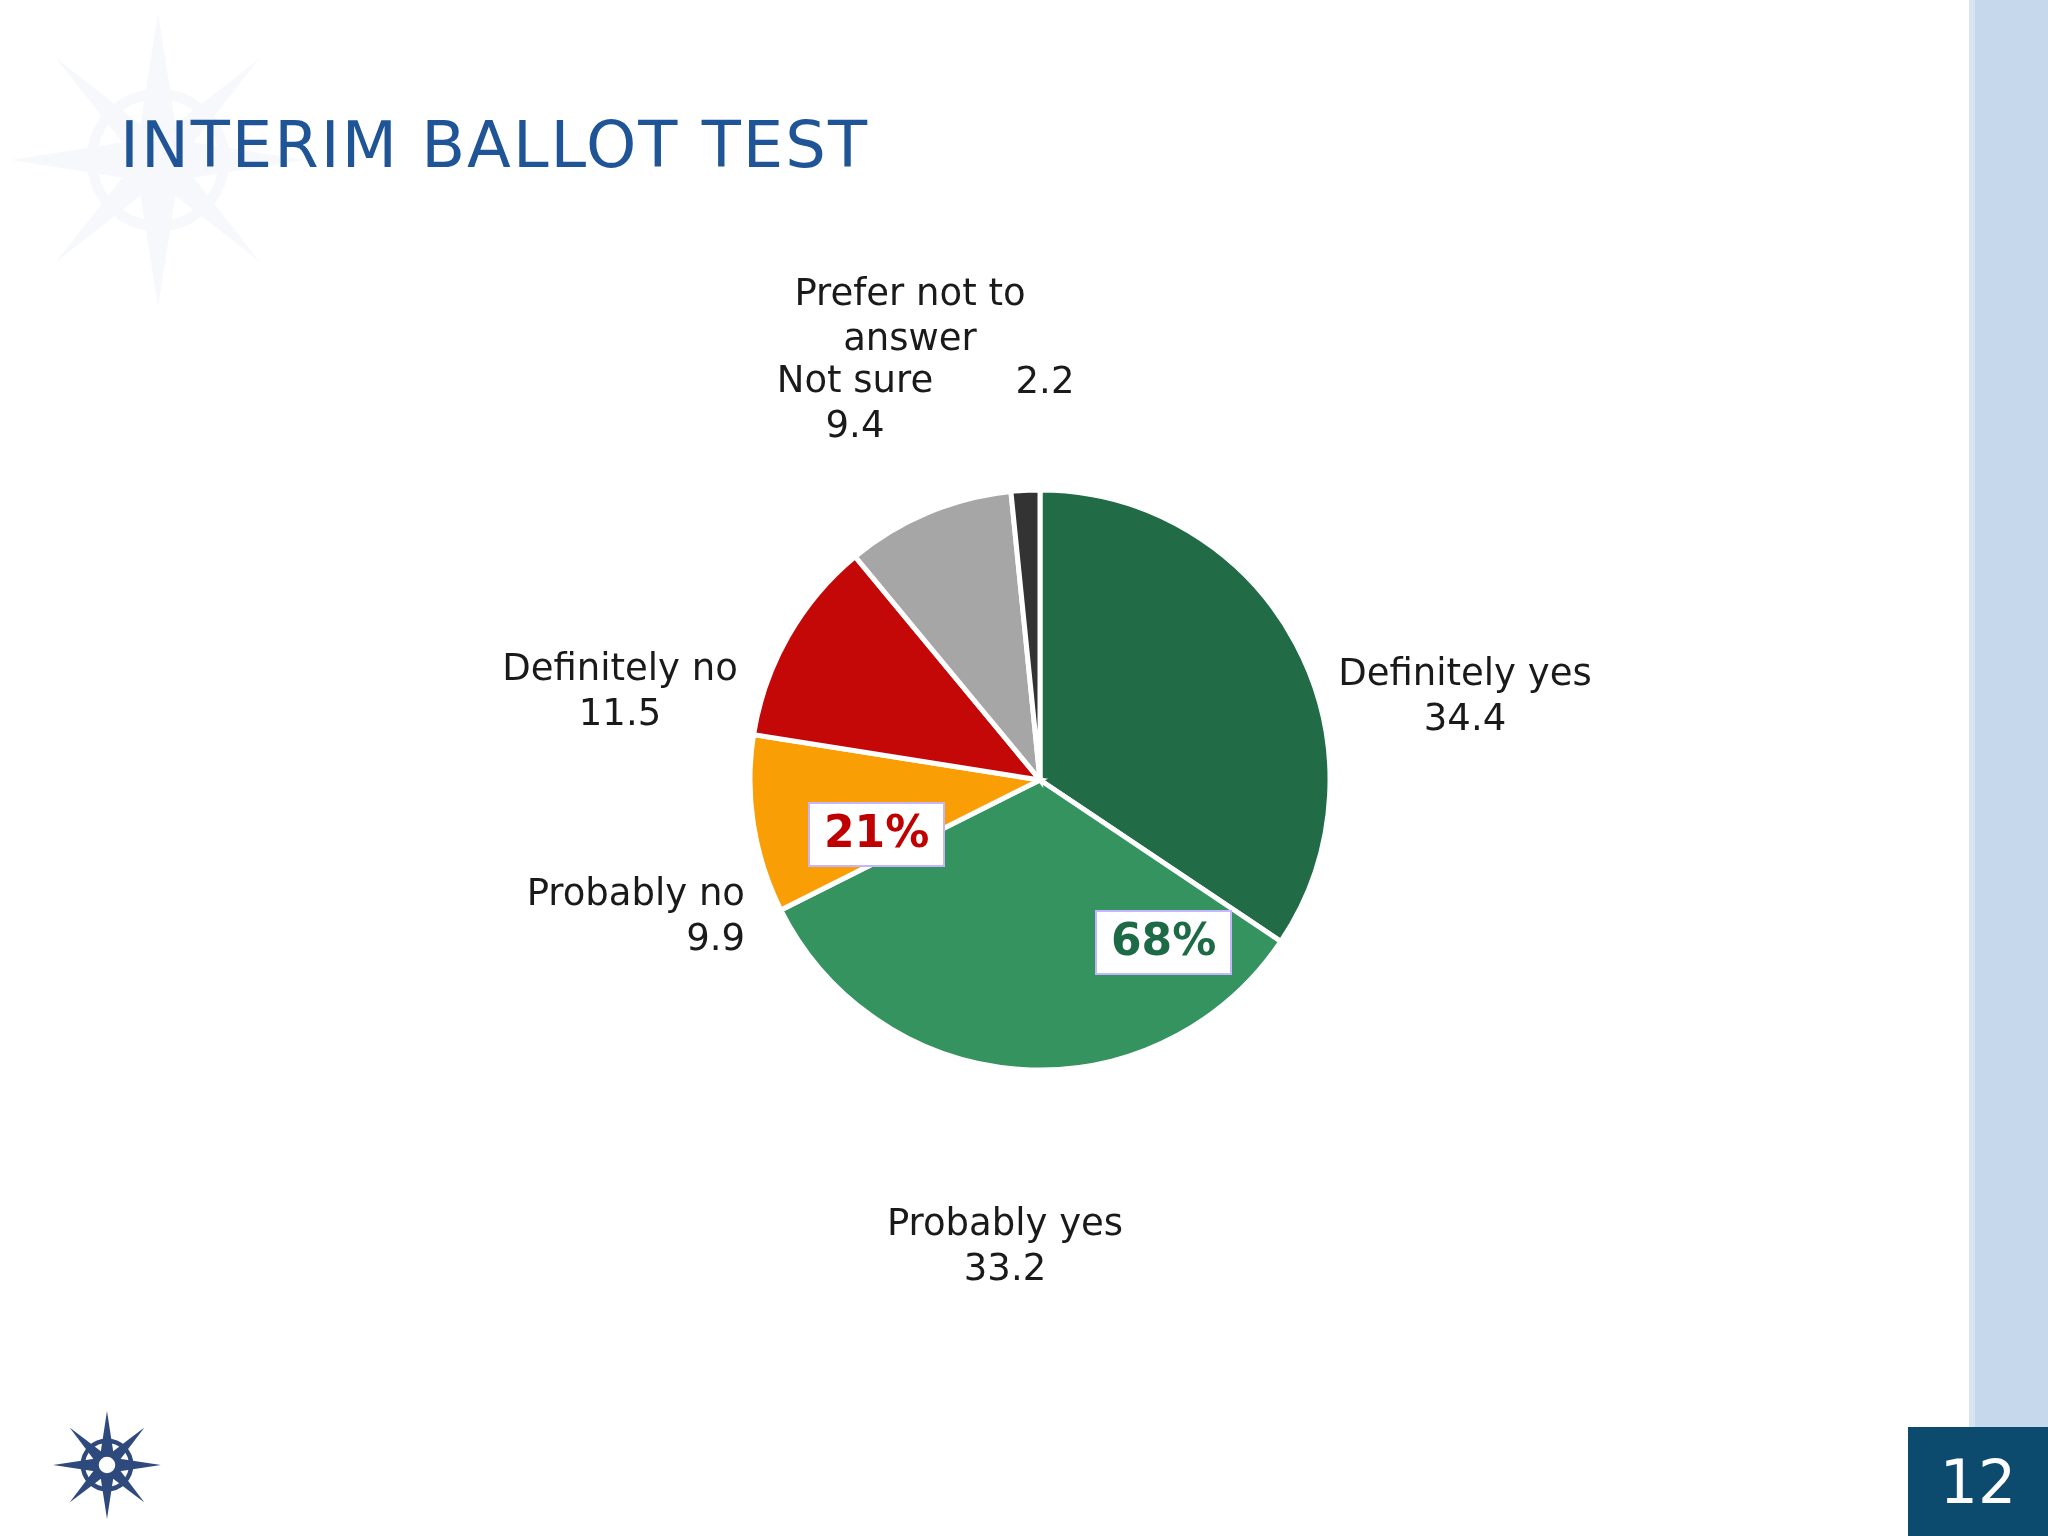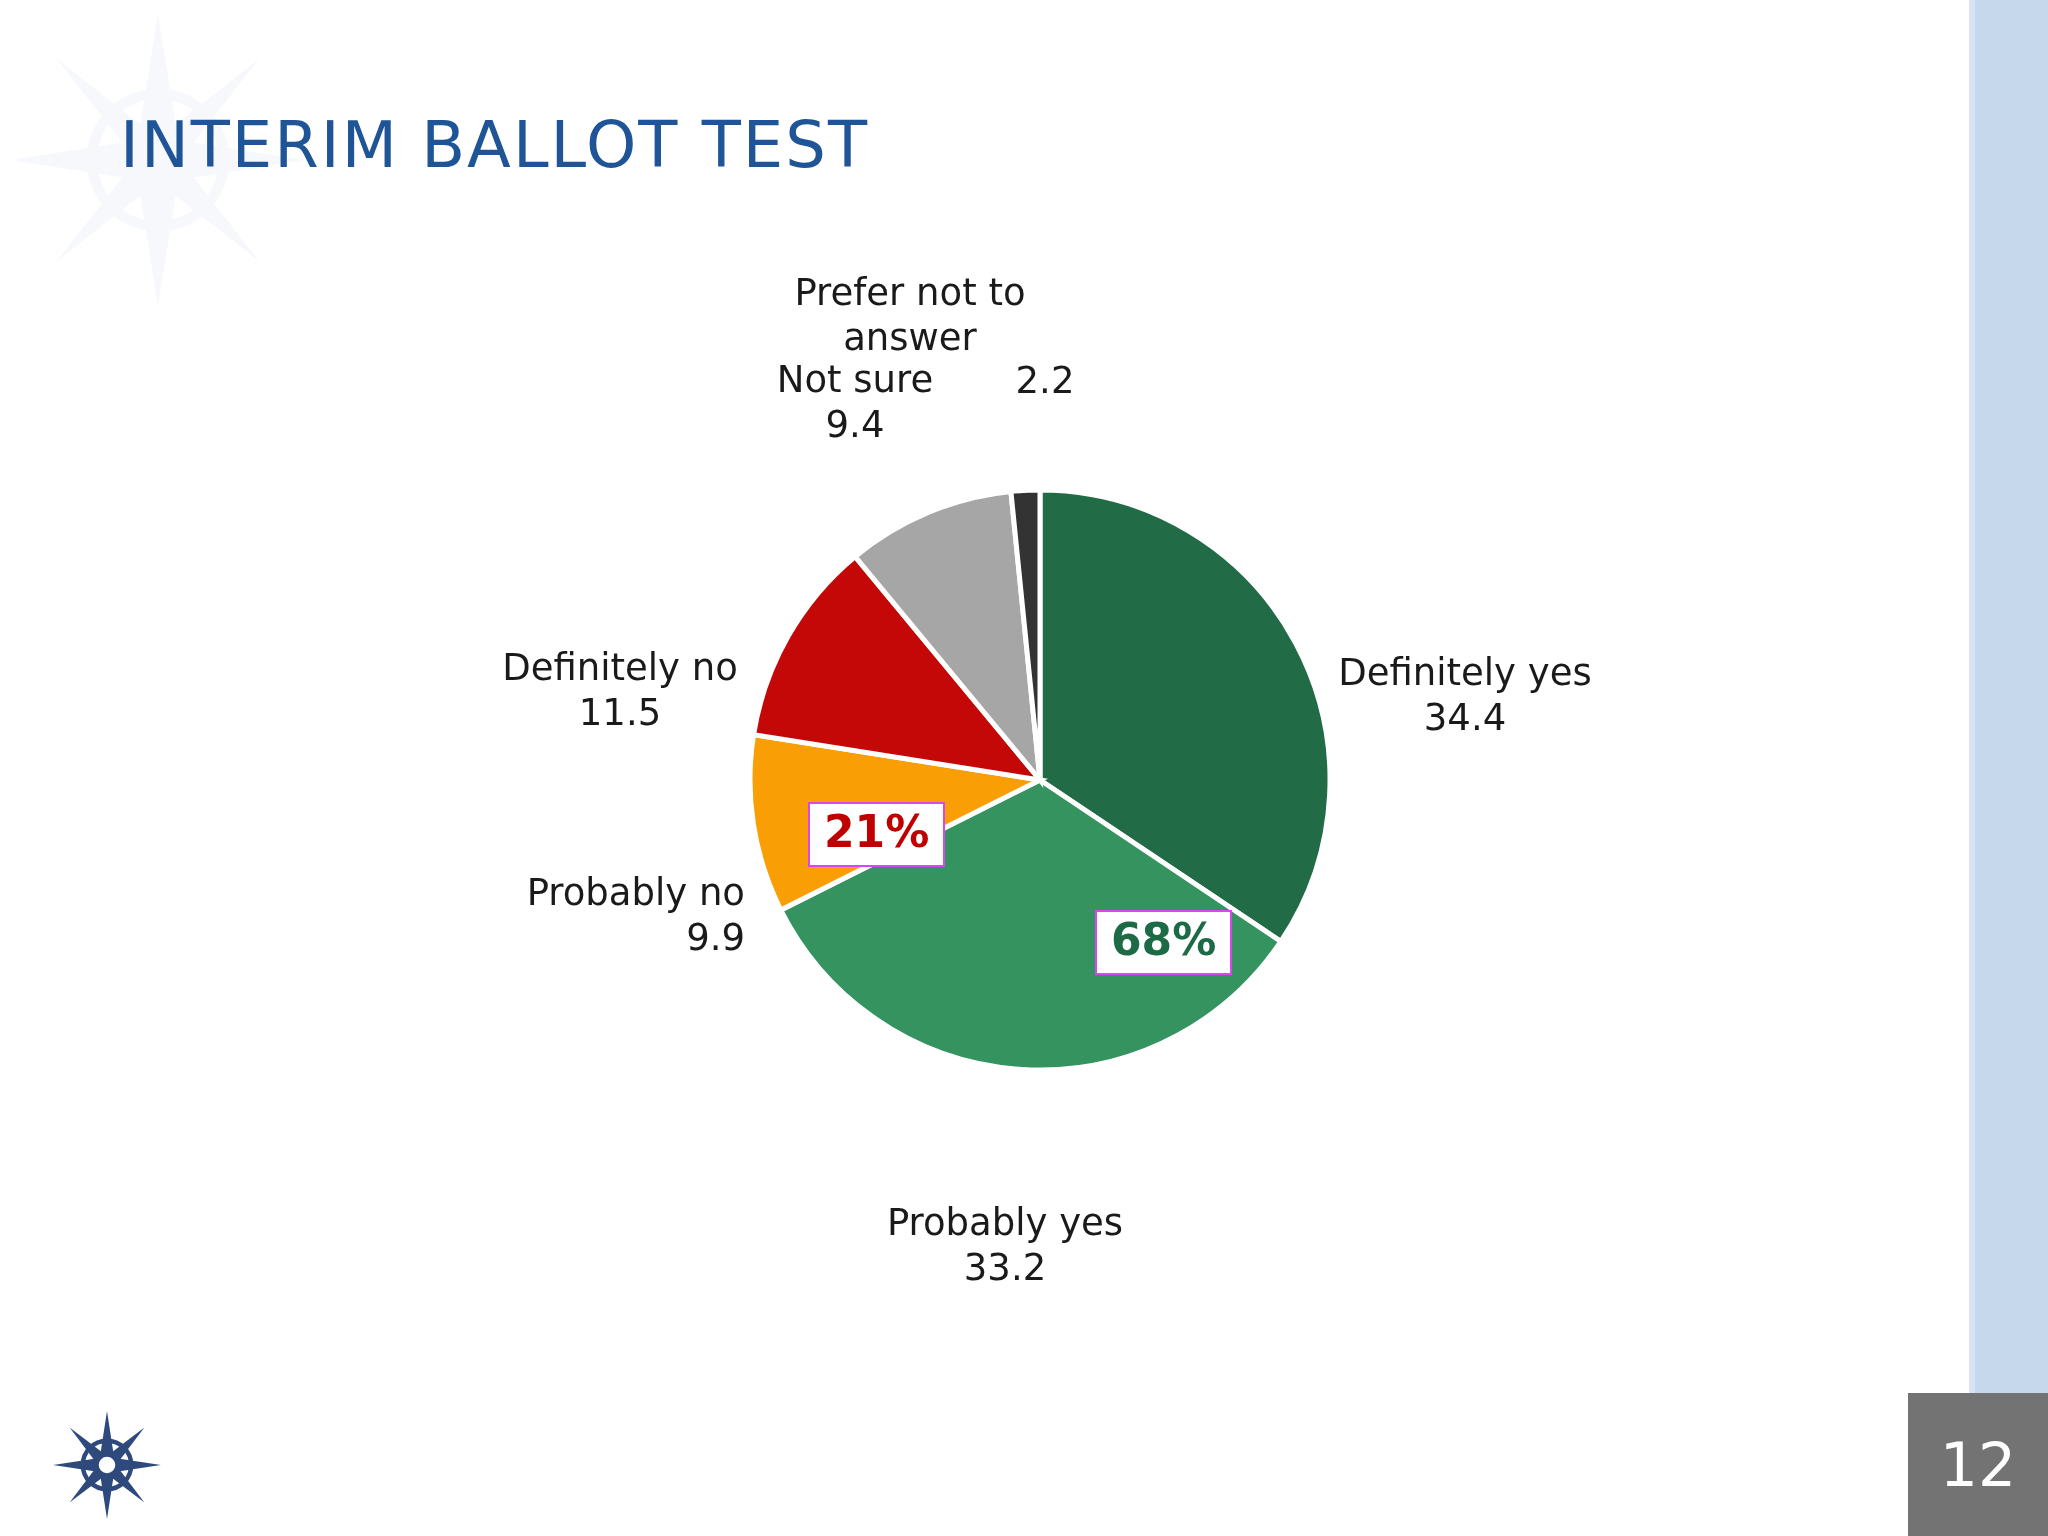--- a/index.html
+++ b/index.html
@@ -74,21 +74,21 @@
     color: #1a1a1a;
     font-size: 37px;
     line-height: 1.22;
     text-align: center;
     white-space: pre-line;
   }
 
   .callout {
     position: absolute;
     background: #ffffff;
-    border: 2px solid #d946ef;
+    border: 2px solid #c4b5fd;
     font-size: 44px;
     font-weight: bold;
     padding: 3px 14px 7px 14px;
     line-height: 1.15;
   }
   .callout-red  { color: #c00000; }
   .callout-green{ color: #1d6b46; }
 
   
   .logo {
@@ -120,22 +120,22 @@
     margin-left: 56px;
     white-space: nowrap;
   }
 
   
   .page-box {
     position: absolute;
     right: 0;
     bottom: 0;
     width: 140px;
-    height: 143px;
-    background: #737373;
+    height: 109px;
+    background: #0c4a6e;
   }
   .page-num {
     position: absolute;
     left: 0;
     right: 0;
     top: 50%;
     transform: translateY(-50%);
     text-align: center;
     color: #ffffff;
     font-size: 60px;

